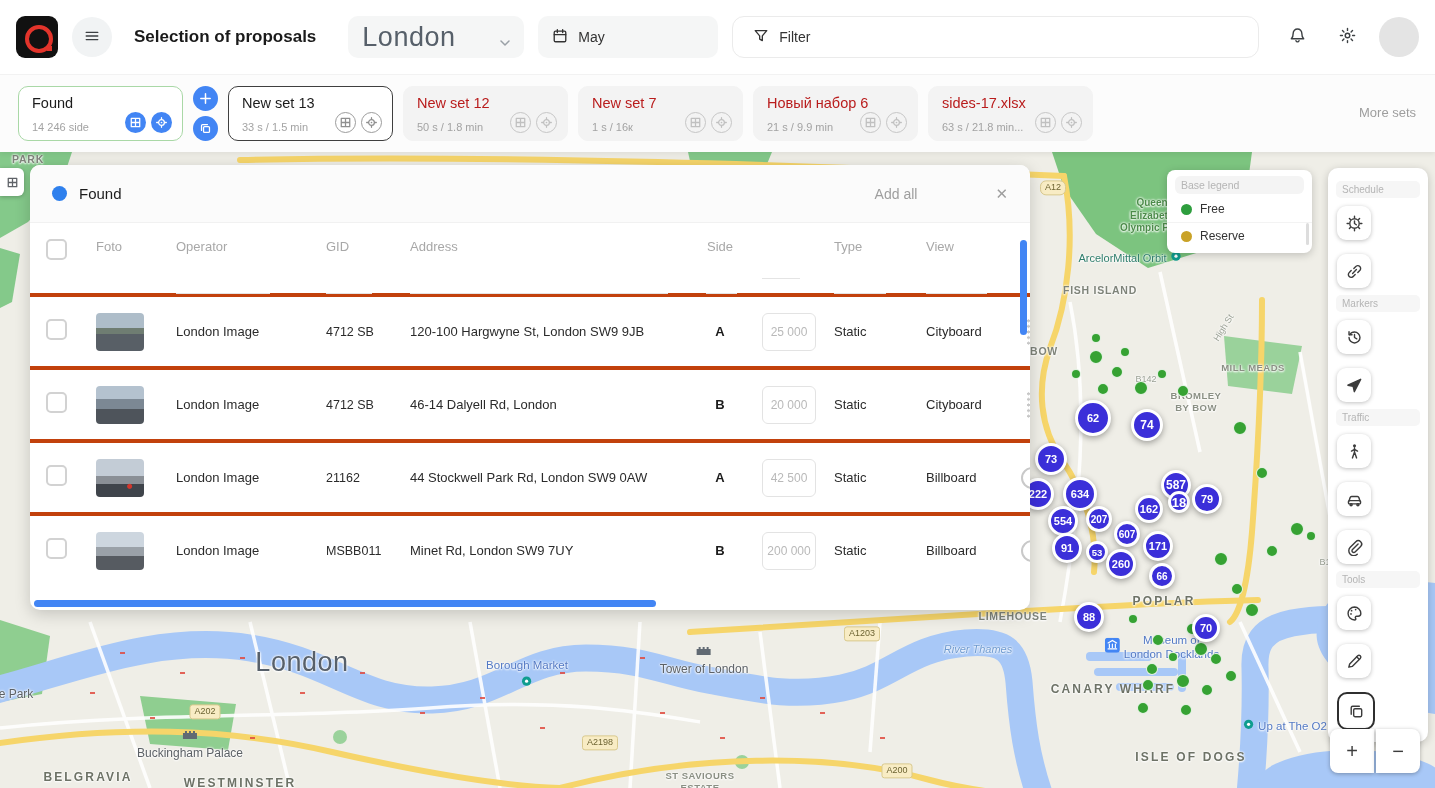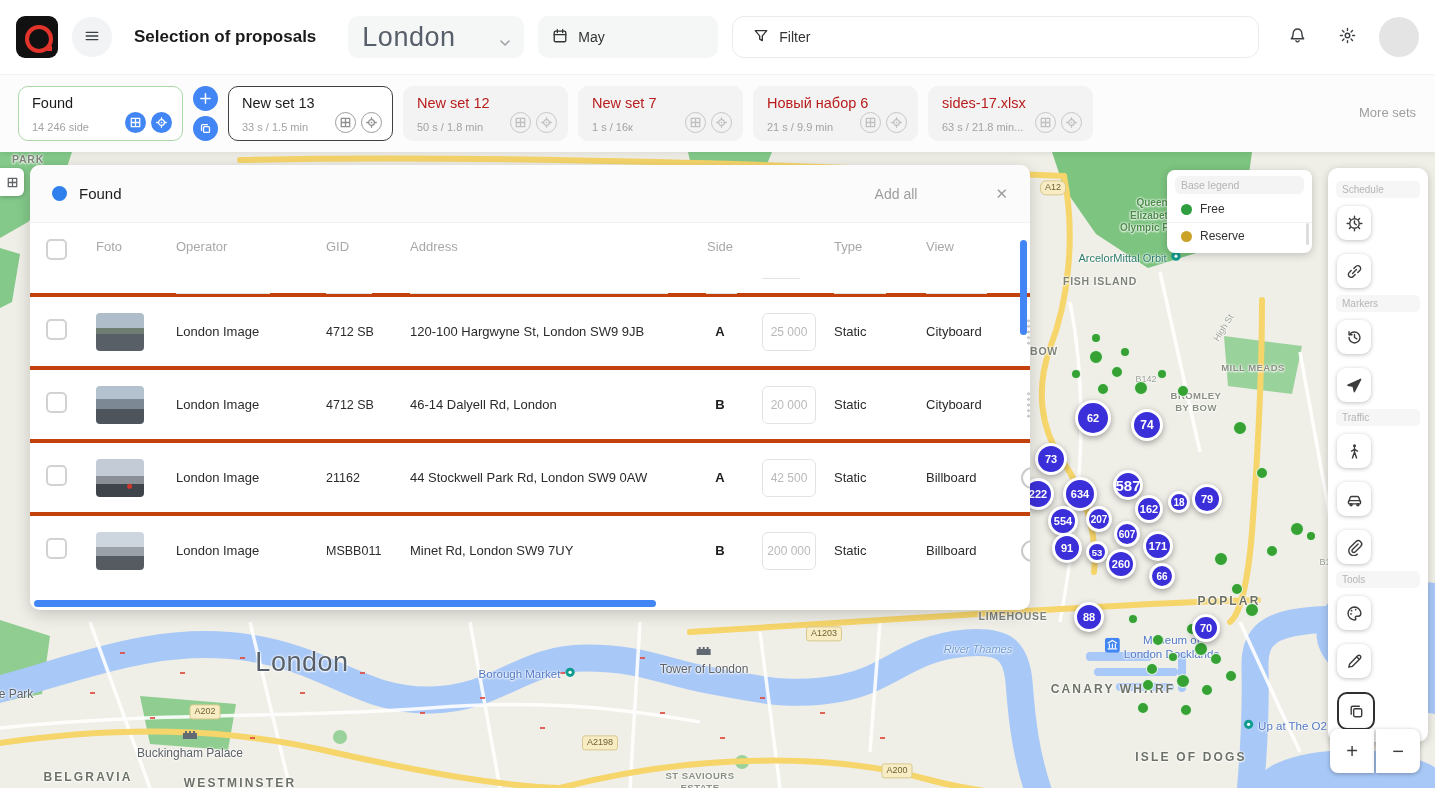--- a/index.html
+++ b/index.html
@@ -377,41 +377,41 @@
 
   <div class="map-labels">
       <div class="map-label area" style="left: 28px; top: 8px;"><span>PARK</span></div>
       <div class="map-label park-name" style="left: 1152px; top: 64px;"><span>Queen
 Elizabeth
 Olympic Park</span></div>
       <div class="map-label poi-green is-right" style="left: 1130px; top: 106px;"><span class="mli"><svg width="11" height="11" viewBox="0 0 11 11">
             <circle cx="5.5" cy="5.5" r="4.6" fill="#0f9d8f"></circle>
             <circle cx="5.5" cy="5.5" r="1.6" fill="#fff"></circle>
           </svg></span><span>ArcelorMittal Orbit</span></div>
-      <div class="map-label area" style="left: 1100px; top: 130px;"><span>FISH ISLAND</span></div>
+      <div class="map-label area" style="left: 1100px; top: 139px;"><span>FISH ISLAND</span></div>
       <div class="map-label area" style="left: 1044px; top: 200px;"><span>BOW</span></div>
       <div class="map-label street-rot" style="left: 1224px; top: 176px;"><span>High St</span></div>
       <div class="map-label area-sm" style="left: 1253px; top: 216px;"><span>MILL MEADS</span></div>
       <div class="map-label area-sm" style="left: 1196px; top: 250px;"><span>BROMLEY
 BY BOW</span></div>
       <div class="map-label road-sm" style="left: 1146px; top: 228px;"><span>B142</span></div>
       <div class="map-label road-pill" style="left: 1053px; top: 36px; border-radius: 6px;"><span>A12</span></div>
       <div class="map-label city" style="left: 302px; top: 511px;"><span>London</span></div>
-      <div class="map-label poi-blue is-right" style="left: 527px; top: 522px;"><span class="mli"><svg width="11" height="11" viewBox="0 0 11 11">
+      <div class="map-label poi-blue is-right" style="left: 527px; top: 522px; flex-direction: column;"><span class="mli"><svg width="11" height="11" viewBox="0 0 11 11">
             <circle cx="5.5" cy="5.5" r="4.6" fill="#0f9d8f"></circle>
             <circle cx="5.5" cy="5.5" r="1.6" fill="#fff"></circle>
           </svg></span><span>Borough Market</span></div>
       <div class="map-label poi-dark is-top" style="left: 704px; top: 509px;"><span class="mli"><svg width="16" height="11" viewBox="0 0 16 11">
             <path d="M1 10 V4 h2 V2 h2 v2 h2 V2 h2 v2 h2 V2 h2 v2 h2 v6 Z" fill="#616a73"></path>
           </svg></span><span>Tower of London</span></div>
       <div class="map-label water" style="left: 978px; top: 498px;"><span>River Thames</span></div>
-      <div class="map-label road-pill" style="left: 824px; top: 482px;"><span>A1203</span></div>
+      <div class="map-label road-pill" style="left: 862px; top: 482px;"><span>A1203</span></div>
       <div class="map-label area" style="left: 1013px; top: 465px;"><span>LIMEHOUSE</span></div>
       <div class="map-label area-big" style="left: 1113px; top: 537px;"><span>CANARY WHARF</span></div>
-      <div class="map-label area-big" style="left: 1229px; top: 449px;"><span>POPLAR</span></div>
+      <div class="map-label area-big" style="left: 1164px; top: 449px;"><span>POPLAR</span></div>
       <div class="map-label poi-blue is-left" style="left: 1162px; top: 495px;"><span class="mli"><svg width="15" height="15" viewBox="0 0 14 14">
             <rect width="14" height="14" rx="3" fill="#4285f4"></rect>
             <path d="M3 10.5h8M4.2 6v3.2M7 6v3.2M9.8 6v3.2M3 5l4-2.4L11 5" stroke="#fff" stroke-width="1.1" fill="none" stroke-linecap="round"></path>
           </svg></span><span>Museum of
 London Docklands</span></div>
       <div class="map-label area-big" style="left: 1191px; top: 605px;"><span>ISLE OF DOGS</span></div>
       <div class="map-label area-sm" style="left: 1390px; top: 468px;"><span>LIMMO
 PENINSULA</span></div>
       <div class="map-label poi-blue is-right" style="left: 1400px; top: 498px;"><span class="mli"><svg width="11" height="11" viewBox="0 0 11 11">
             <circle cx="5.5" cy="5.5" r="4.6" fill="#0f9d8f"></circle>
@@ -465,23 +465,23 @@
       <span class="free-dot" style="left: 1133px; top: 467px; width: 10px; height: 10px;"></span>
       <span class="free-dot" style="left: 1143px; top: 556px; width: 12px; height: 12px;"></span>
       <span class="free-dot" style="left: 1186px; top: 558px; width: 12px; height: 12px;"></span>
     </div>
   <div class="marker-layer">
       <div class="marker" style="left: 1093px; top: 266px; width: 36px; height: 36px; font-size: 11px;">62</div>
       <div class="marker" style="left: 1147px; top: 273px; width: 32px; height: 32px; font-size: 12px;">74</div>
       <div class="marker" style="left: 1051px; top: 307px; width: 32px; height: 32px; font-size: 11px;">73</div>
       <div class="marker" style="left: 1038px; top: 342px; width: 32px; height: 32px; font-size: 11px;">222</div>
       <div class="marker" style="left: 1080px; top: 342px; width: 34px; height: 34px; font-size: 11px;">634</div>
-      <div class="marker" style="left: 1128px; top: 333px; width: 30px; height: 30px; font-size: 15px;">587</div>
+      <div class="marker" style="left: 1176px; top: 333px; width: 30px; height: 30px; font-size: 12px;">587</div>
       <div class="marker" style="left: 1149px; top: 357px; width: 28px; height: 28px; font-size: 11px;">162</div>
-      <div class="marker" style="left: 1179px; top: 350px; width: 22px; height: 22px; font-size: 10px;">18</div>
+      <div class="marker" style="left: 1179px; top: 350px; width: 22px; height: 22px; font-size: 13px;">18</div>
       <div class="marker" style="left: 1207px; top: 347px; width: 30px; height: 30px; font-size: 11px;">79</div>
       <div class="marker" style="left: 1063px; top: 369px; width: 30px; height: 30px; font-size: 11px;">554</div>
       <div class="marker" style="left: 1099px; top: 367px; width: 26px; height: 26px; font-size: 10px;">207</div>
       <div class="marker" style="left: 1127px; top: 382px; width: 26px; height: 26px; font-size: 10px;">607</div>
       <div class="marker" style="left: 1158px; top: 394px; width: 30px; height: 30px; font-size: 11px;">171</div>
       <div class="marker" style="left: 1067px; top: 396px; width: 30px; height: 30px; font-size: 11px;">91</div>
       <div class="marker" style="left: 1097px; top: 400px; width: 22px; height: 22px; font-size: 9.5px;">53</div>
       <div class="marker" style="left: 1121px; top: 412px; width: 30px; height: 30px; font-size: 11px;">260</div>
       <div class="marker" style="left: 1162px; top: 424px; width: 26px; height: 26px; font-size: 10px;">66</div>
       <div class="marker" style="left: 1089px; top: 465px; width: 30px; height: 30px; font-size: 11px;">88</div>

